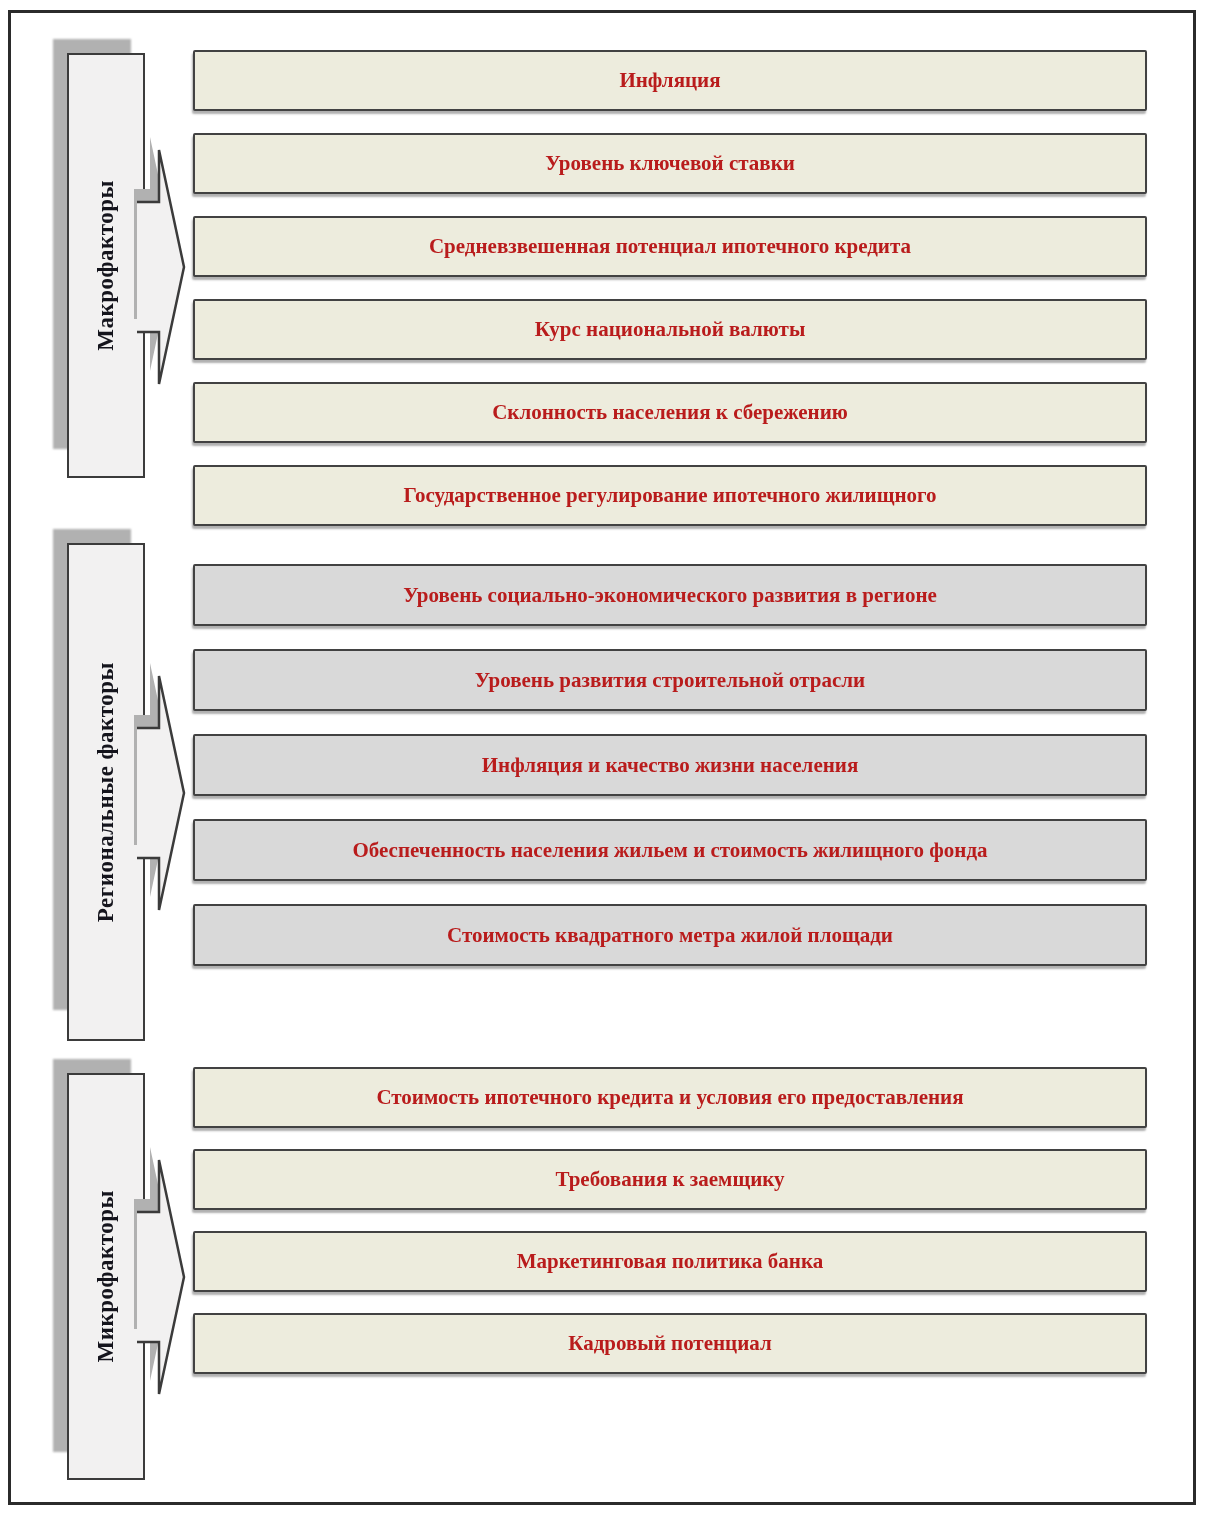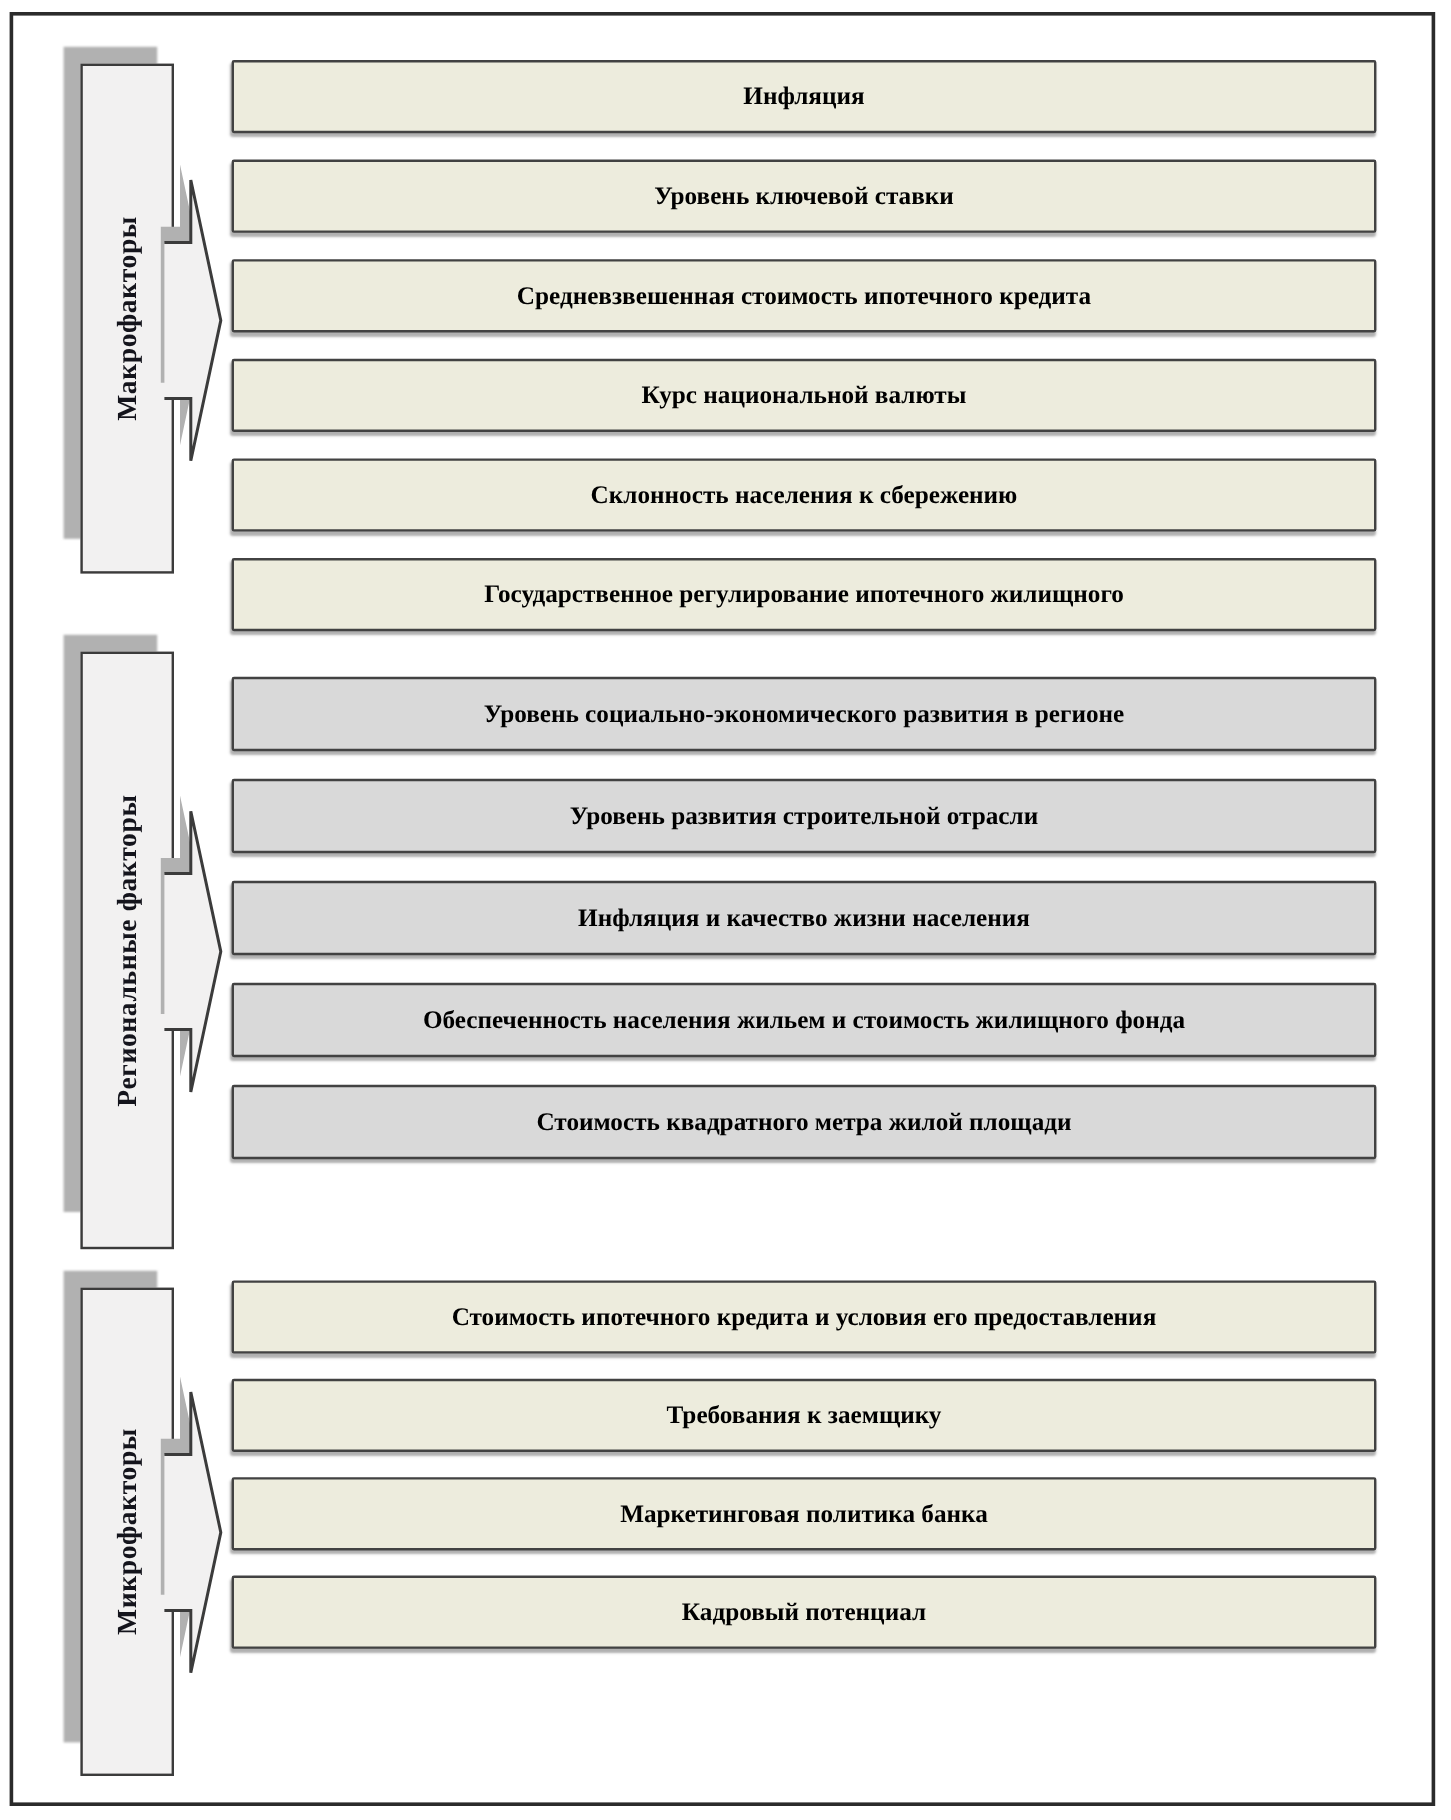--- a/index.html
+++ b/index.html
@@ -68,21 +68,21 @@
     border: 2.5px solid #424242;
     border-radius: 2px;
     box-shadow: -1px 3px 2px rgba(80,80,80,0.45);
     display: flex; align-items: center; justify-content: center;
     text-align: center;
     padding: 2px 24px;
   }
   .factor-text {
     font-weight: bold;
     font-size: 21px;
-    color: #000000;
+    color: #b91c1c;
     line-height: 1.15;
   }
   .beige .factor-box { background: #edecdd; }
   .gray  .factor-box { background: #d9d9d9; }
 
   
   .s1 .label-wrap { top: 53px;   height: 425px; }
   .s2 .label-wrap { top: 543px;  height: 498px; }
   .s3 .label-wrap { top: 1073px; height: 407px; }
 
@@ -123,21 +123,21 @@
     <div class="boxes">
   <div class="factor-box">
     <span class="factor-text">Инфляция</span>
   </div>
 
   <div class="factor-box">
     <span class="factor-text">Уровень ключевой ставки</span>
   </div>
 
   <div class="factor-box">
-    <span class="factor-text">Средневзвешенная стоимость ипотечного кредита</span>
+    <span class="factor-text">Средневзвешенная потенциал ипотечного кредита</span>
   </div>
 
   <div class="factor-box">
     <span class="factor-text">Курс национальной валюты</span>
   </div>
 
   <div class="factor-box">
     <span class="factor-text">Склонность населения к сбережению</span>
   </div>
 

